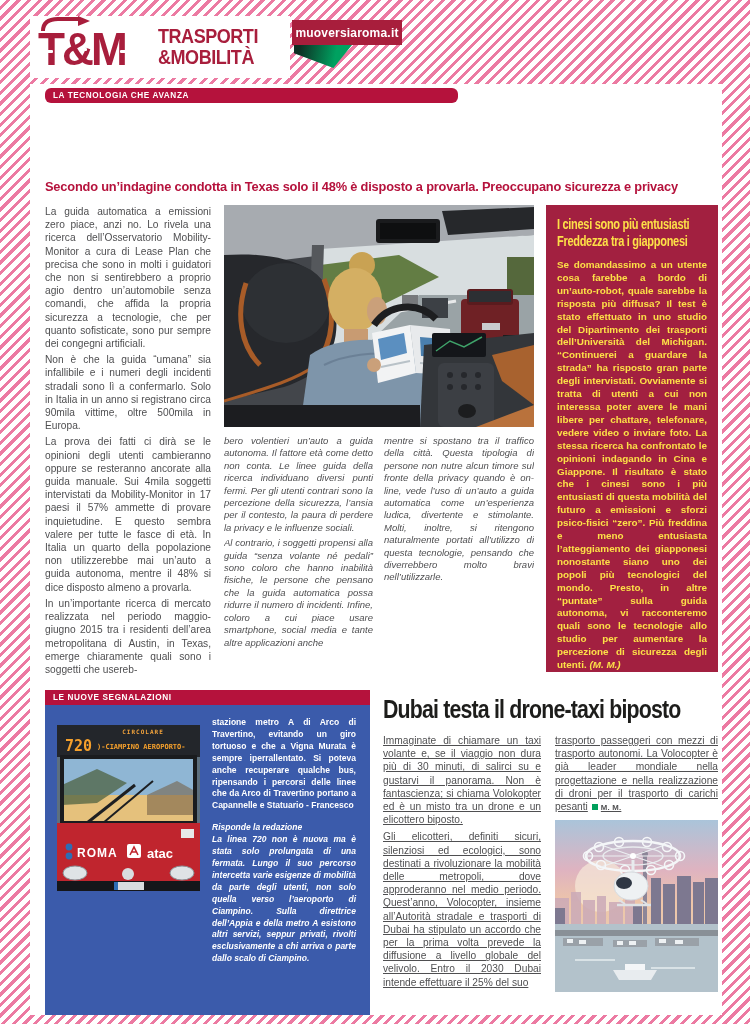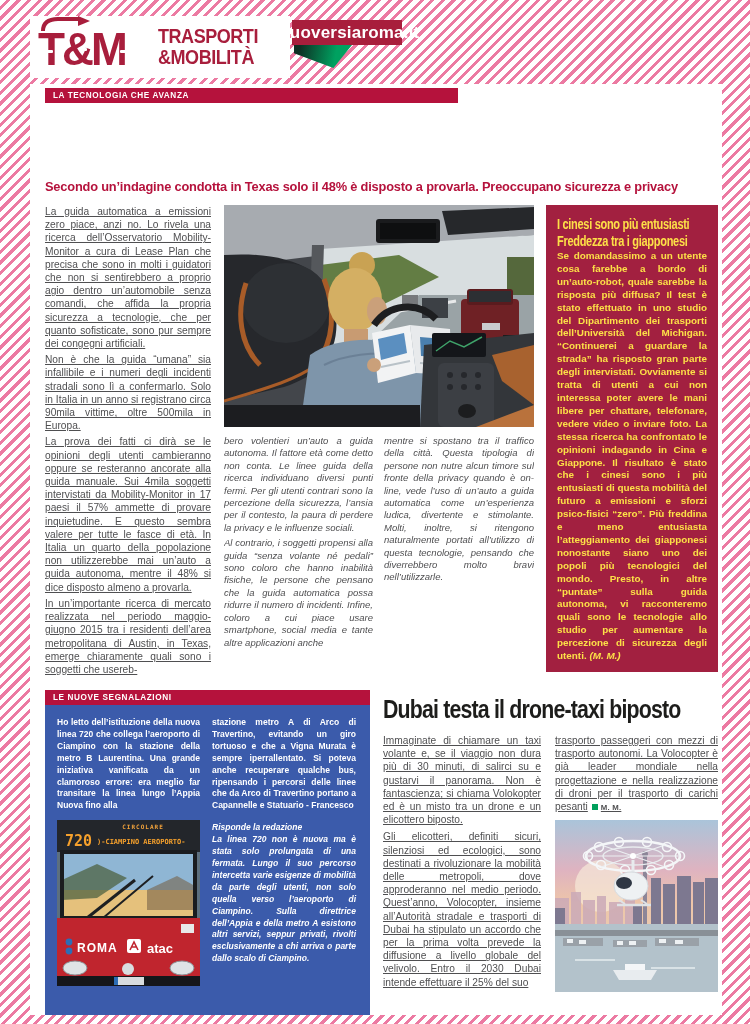--- a/index.html
+++ b/index.html
@@ -9,49 +9,49 @@
   .abs{position:absolute;}
   .panel{left:30px;top:84px;width:692px;height:931px;background:#ffffff;}
   
   .logo-box{left:30px;top:16px;width:260px;height:62px;background:#ffffff;display:flex;align-items:center;padding:0 6px;box-sizing:border-box;}
   .tm-wrap{position:relative;width:118px;height:58px;}
   .tm{position:absolute;left:2px;top:4px;font-size:46px;font-weight:900;letter-spacing:-3px;color:#a81e3c;transform:scaleX(0.96);transform-origin:left;}
   .tm-dash{position:absolute;height:2.5px;background:#ffffff;border-radius:1px;}
   .tm-arrow{position:absolute;left:4px;top:-2px;}
   .mast-title{margin-left:4px;color:#a81e3c;font-weight:800;font-size:20px;line-height:21px;letter-spacing:-0.5px;transform:scaleX(0.9);transform-origin:left;}
   .ribbon{left:292px;top:20px;width:110px;height:25px;background:#a81e3c;color:#fff;
-    font-size:17px;font-weight:700;display:flex;align-items:center;justify-content:center;letter-spacing:0.2px;}
+    font-size:12px;font-weight:700;display:flex;align-items:center;justify-content:center;letter-spacing:0.2px;}
   .fold{left:294px;top:45px;width:58px;height:23px;
     background:linear-gradient(100deg,#0e2f23 10%,#00a160 70%);
     clip-path:polygon(0 0,100% 0,68% 100%,0 36%);}
   
   .kicker{background:#b5123c;color:#ffffff;font-size:8.2px;font-weight:700;letter-spacing:0.6px;
     height:15px;display:flex;align-items:center;padding-left:8px;box-sizing:border-box;}
-  .kicker1{left:45px;top:88px;width:413px;}
+  .kicker1{left:45px;top:88px;width:413px;border-radius:6px;}
   
   .headline{left:45px;top:104px;width:680px;color:#1d1d1b;}
   .headline div{font-size:34px;font-weight:800;letter-spacing:-1px;line-height:36px;transform:scaleX(0.88);transform-origin:left;white-space:nowrap;}
   .standfirst{left:45px;top:179px;width:676px;color:#b5123c;font-size:13.5px;font-weight:700;letter-spacing:-0.2px;transform:scaleX(0.95);transform-origin:left;white-space:nowrap;}
   
   .article{left:45px;top:205px;width:673px;height:483px;display:flex;}
   .bodytext p{margin:0 0 3px;text-align:justify;color:#4f4f51;}
   .c1{width:166px;overflow:hidden;}
-  .c1 p{font-size:10.2px;line-height:13.2px;text-decoration:underline;}
+  .c1 p{font-size:10.2px;line-height:13.2px;}
   .mid{width:310px;margin:0 12px 0 13px;}
   .photo-main{width:310px;height:222px;display:block;}
   .two-cols{display:flex;margin-top:8px;height:250px;overflow:hidden;font-style:italic;}
   .c2{width:149px;margin-right:11px;}
   .c3{width:150px;}
   .c2 p,.c3 p{font-size:9.5px;line-height:12.4px;}
   .author-bullet{display:inline-block;width:6px;height:6px;background:#00a05c;margin:0 3px 0 4px;}
   .author{font-size:7.8px;font-weight:700;color:#4f4f51;letter-spacing:0.2px;}
   
   .sidebar{width:172px;background:#a22040;box-sizing:border-box;padding:11px 11px;height:467px;overflow:hidden;color:#fde047;}
   .sb-title div{font-size:14.5px;font-weight:800;line-height:17px;letter-spacing:-0.4px;transform:scaleX(0.76);transform-origin:left;white-space:nowrap;}
-  .sb-body{font-size:9.9px;line-height:12.9px;font-weight:700;text-align:justify;}
+  .sb-body{margin-top:9px;font-size:9.9px;line-height:12.9px;font-weight:700;text-align:justify;}
   .sb-sig{font-style:italic;font-weight:700;}
   
   .letters{left:45px;top:690px;width:325px;}
   .blue-box{background:#3b5bab;height:310px;box-sizing:border-box;padding:12px 12px;display:flex;color:#fff;}
   .lcol1{width:143px;margin-right:12px;}
   .lcol2{width:144px;}
   .blue-box p{margin:0;text-align:justify;font-size:8.5px;line-height:11.9px;font-weight:700;}
   .photo-bus{width:143px;height:166px;display:block;margin-top:8px;}
   .reply-head{margin-top:10px !important;font-style:italic;}
   .reply{font-style:italic;}
@@ -182,21 +182,20 @@
         <div>Freddezza tra i giapponesi</div>
       </div>
       <div class="sb-body"><span>Se domandassimo a un utente cosa farebbe a bordo di un’auto-robot, quale sarebbe la risposta più diffusa? Il test è stato effettuato in uno studio del Dipartimento dei trasporti dell’Università del Michigan. “Continuerei a guardare la strada” ha risposto gran parte degli intervistati. Ovviamente si tratta di utenti a cui non interessa poter avere le mani libere per chattare, telefonare, vedere video o inviare foto. La stessa ricerca ha confrontato le opinioni indagando in Cina e Giappone. Il risultato è stato che i cinesi sono i più entusiasti di questa mobilità del futuro a emissioni e sforzi psico-fisici “zero”. Più freddina e meno entusiasta l’atteggiamento dei giapponesi nonostante siano uno dei popoli più tecnologici del mondo. Presto, in altre “puntate” sulla guida autonoma, vi racconteremo quali sono le tecnologie allo studio per aumentare la percezione di sicurezza degli utenti.</span> <span class="sb-sig">(M. M.)</span></div>
     </aside>
   </div>
 
   <div class="abs letters">
     <div class="kicker">LE NUOVE SEGNALAZIONI</div>
     <div class="blue-box">
       <div class="lcol1">
-        <p>Ho letto dell’istituzione della nuova linea 720 che collega l’aeroporto di Ciampino con la stazione della metro B Laurentina. Una grande iniziativa vanificata da un clamoroso errore: era meglio far transitare la linea lungo l’Appia Nuova fino alla</p>
 
         <svg class="photo-bus" viewBox="0 0 143 166">
           <rect x="0" y="0" width="143" height="166" fill="#5d6f7e"></rect>
           <rect x="0" y="0" width="143" height="32" fill="#23262b"></rect>
           <text x="86" y="9" font-size="6" font-weight="bold" fill="#f2a33c" letter-spacing="1" text-anchor="middle" font-family="DejaVu Sans Mono, monospace">CIRCOLARE</text>
           <text x="8" y="26" font-size="15" font-weight="bold" fill="#f5a02c" font-family="DejaVu Sans Mono, monospace">720</text>
           <text x="40" y="24" font-size="7" font-weight="bold" fill="#f5a02c" font-family="DejaVu Sans Mono, monospace">)-CIAMPINO AEROPORTO-</text>
           <rect x="5" y="32" width="133" height="66" fill="#8fb6d4"></rect>
           <rect x="5" y="70" width="133" height="28" fill="#e5c17c"></rect>
           <polygon points="5,60 40,44 70,58 40,78 5,80" fill="#4e6242" opacity="0.75"></polygon>

